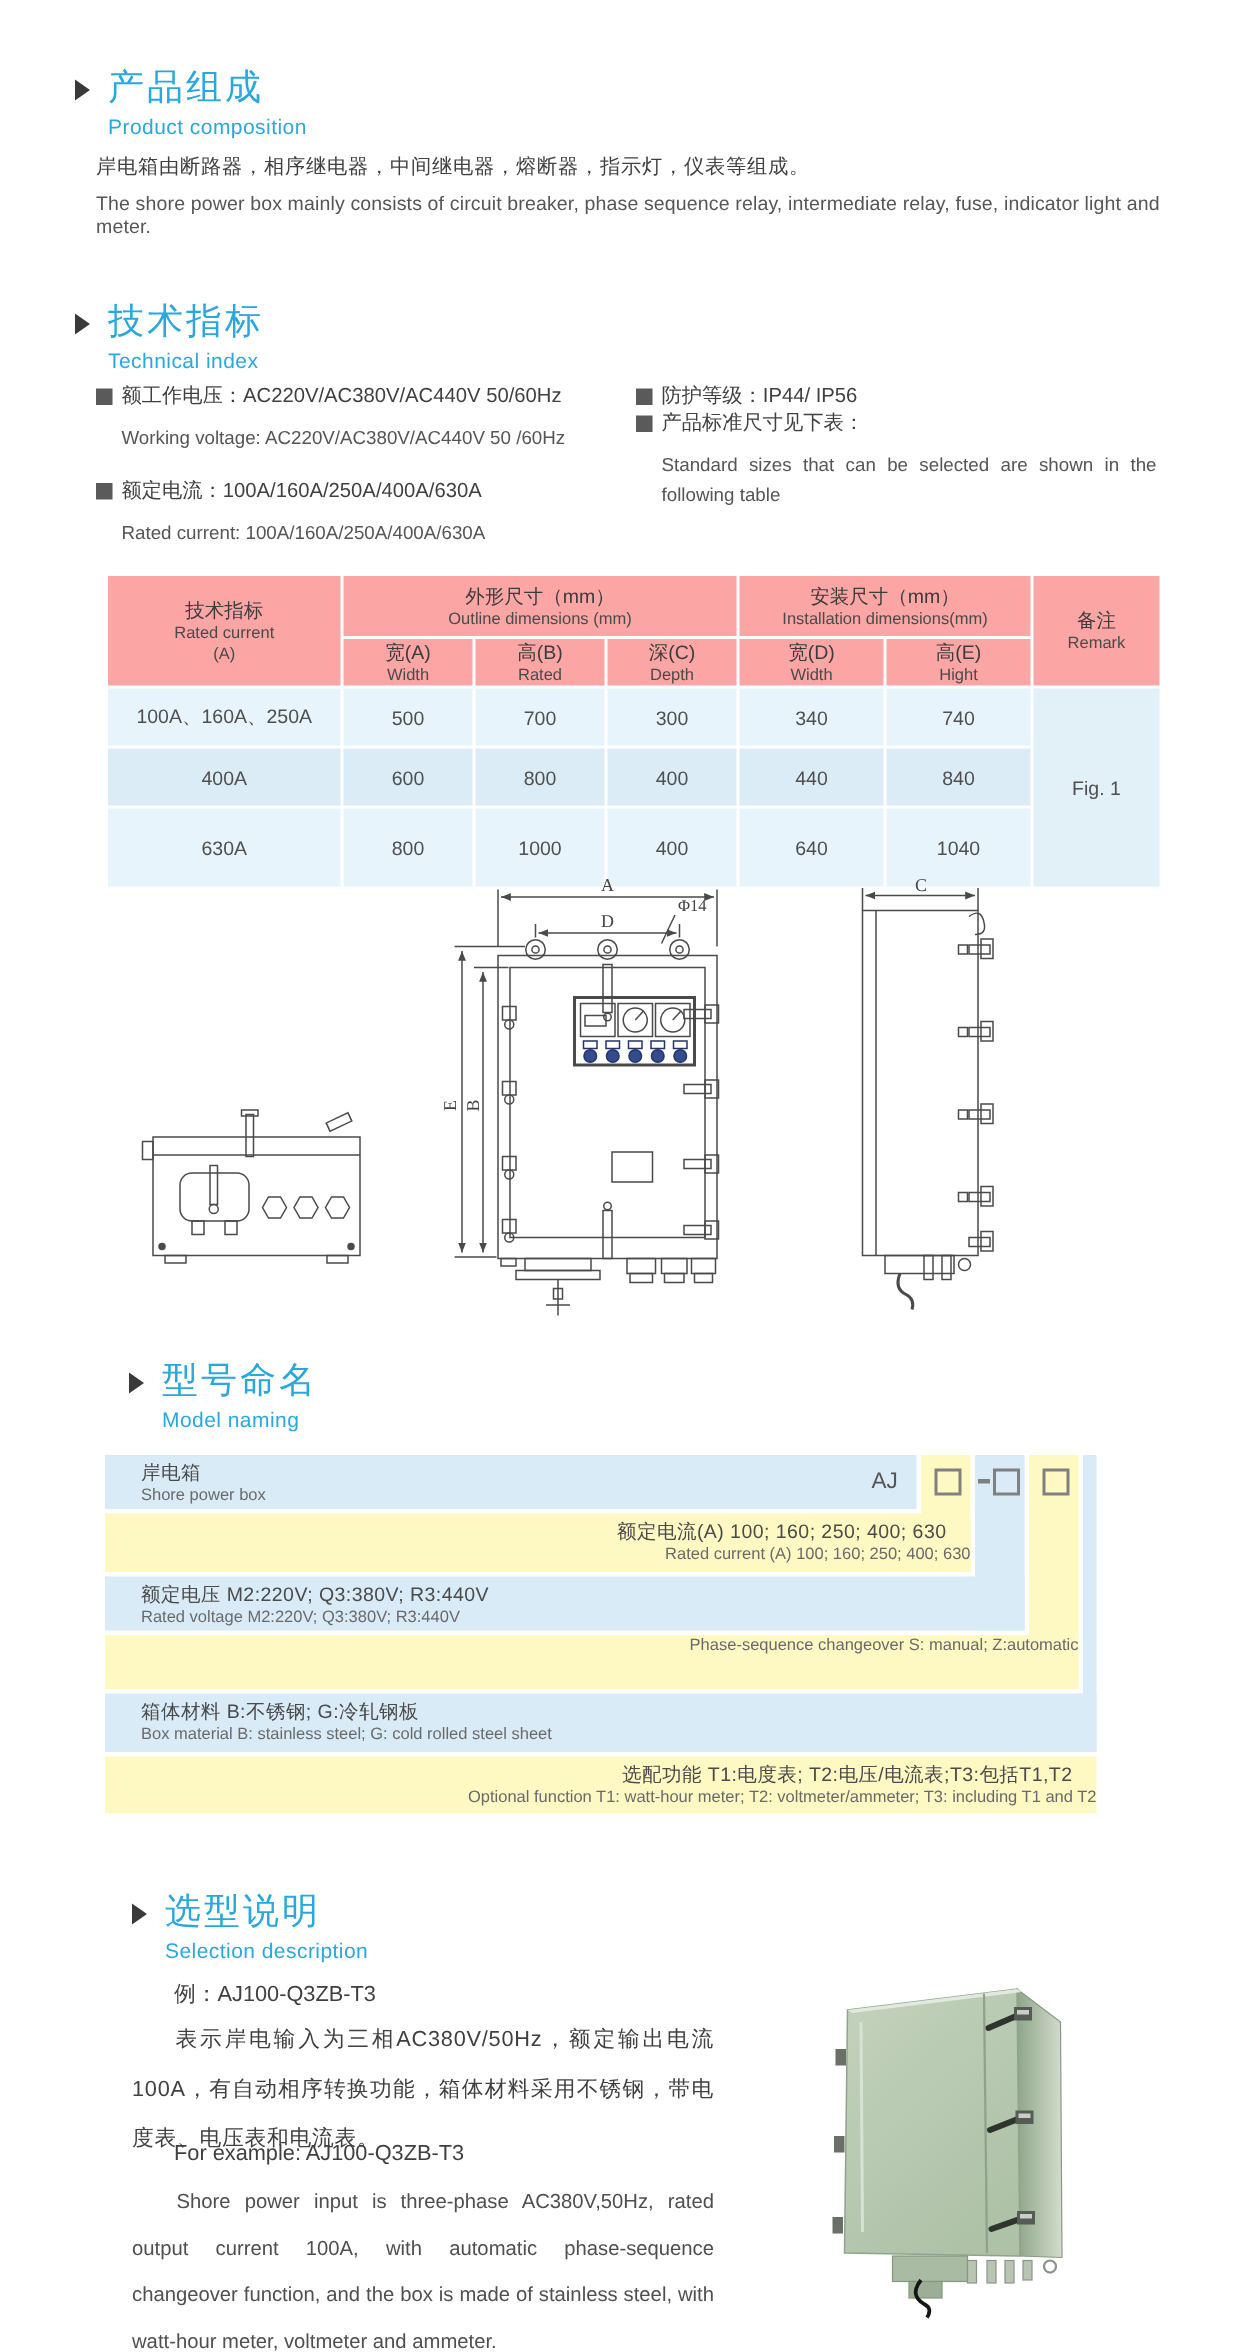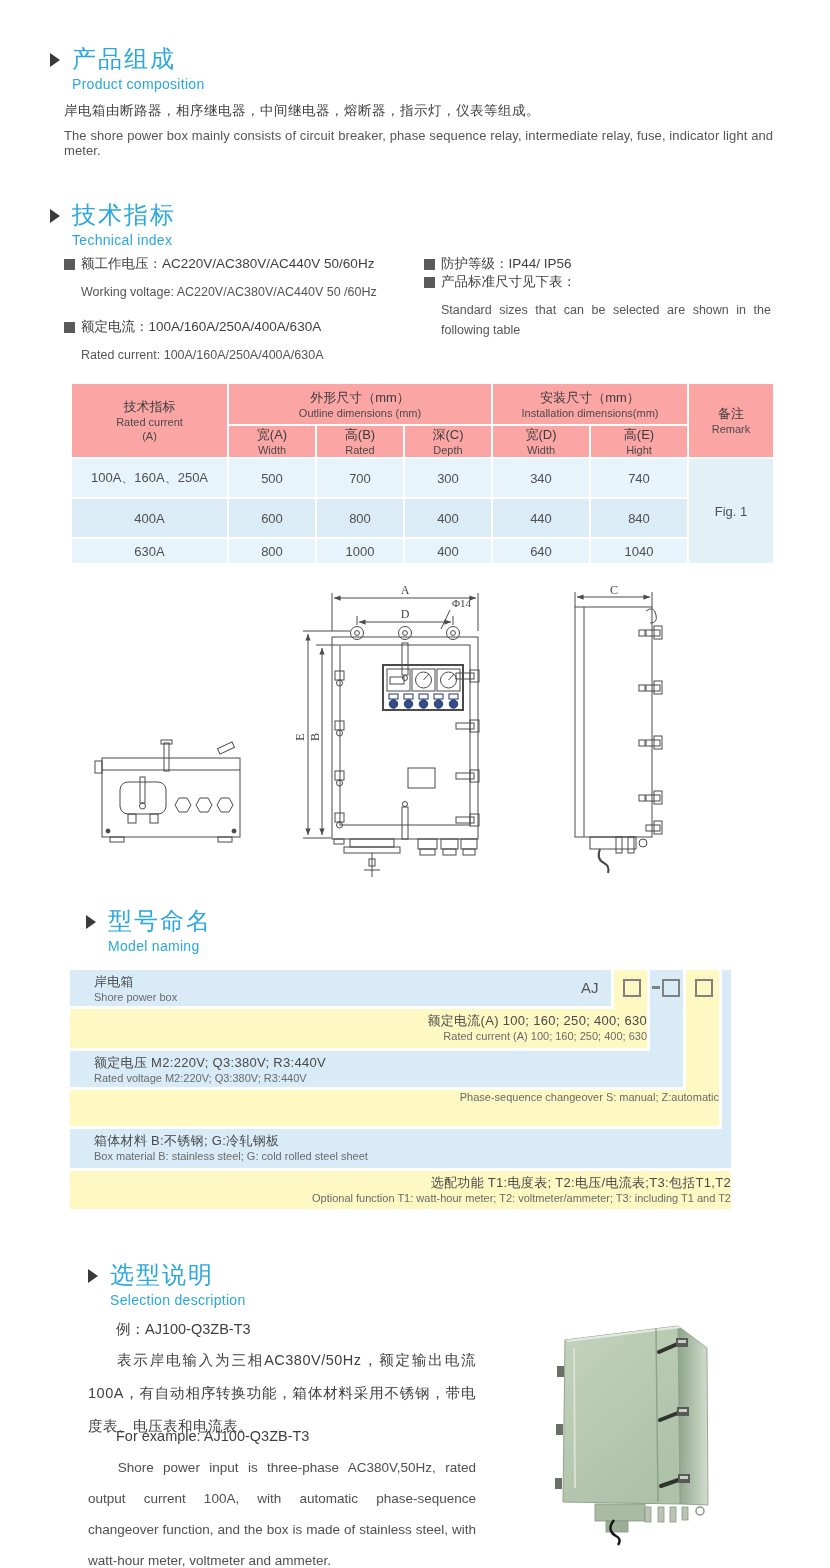--- a/index.html
+++ b/index.html
@@ -36,21 +36,21 @@
   .row-b { background:#dcecf6; }
   .remark-cell { background:#e2f0f8; }
   td.val { font-size:13px; color:#4f4f4f; }
 
   
   .model-box { position:absolute; }
   .m-row { position:absolute; left:0; }
   .m-blue { background:#d8ebf7; }
   .m-gray { background:#fef9c3;text-align:right; }
   .m-strip { position:absolute; top:0; }
-  .m-zh { font-size:13px; color:#4a4a4a; line-height:17px; padding:3px 0 0 24px; letter-spacing:0.3px; white-space:nowrap; }
+  .m-zh { font-size:13px; color:#4a4a4a; line-height:17px; padding:3px 16px 0 24px; letter-spacing:0.3px; white-space:nowrap; }
   .m-en { font-size:11px; color:#6a6a6a; line-height:14px; padding-left:24px; white-space:nowrap; }
   .aj { position:absolute; font-size:15px; color:#555; }
   .code-box { position:absolute; width:14px; height:14px; border:2px solid #808080; background:transparent; }
   .dash { position:absolute; width:8px; height:2.5px; background:#808080; }
 
   
   .sel-example { position:absolute; font-size:14.5px; color:#3f3f3f; padding-left:28px; margin:0; }
   .sel-para-zh { position:absolute; font-size:14.5px; color:#3f3f3f; line-height:33px; margin:0;
                  text-indent:2em; text-align:justify; letter-spacing:0.5px; }
   .sel-para-en { position:absolute; font-size:13.5px; color:#4f4f4f; line-height:31px; margin:0;
@@ -175,21 +175,21 @@
       <td class="remark-cell val" rowspan="3">Fig. 1</td>
     </tr>
     <tr style="height:38px">
       <td class="row-b val">400A</td>
       <td class="row-b val">600</td>
       <td class="row-b val">800</td>
       <td class="row-b val">400</td>
       <td class="row-b val">440</td>
       <td class="row-b val">840</td>
     </tr>
-    <tr style="height:24px">
+    <tr style="height:52px">
       <td class="row-a val">630A</td>
       <td class="row-a val">800</td>
       <td class="row-a val">1000</td>
       <td class="row-a val">400</td>
       <td class="row-a val">640</td>
       <td class="row-a val">1040</td>
     </tr>
   </tbody>
     </table>
 

